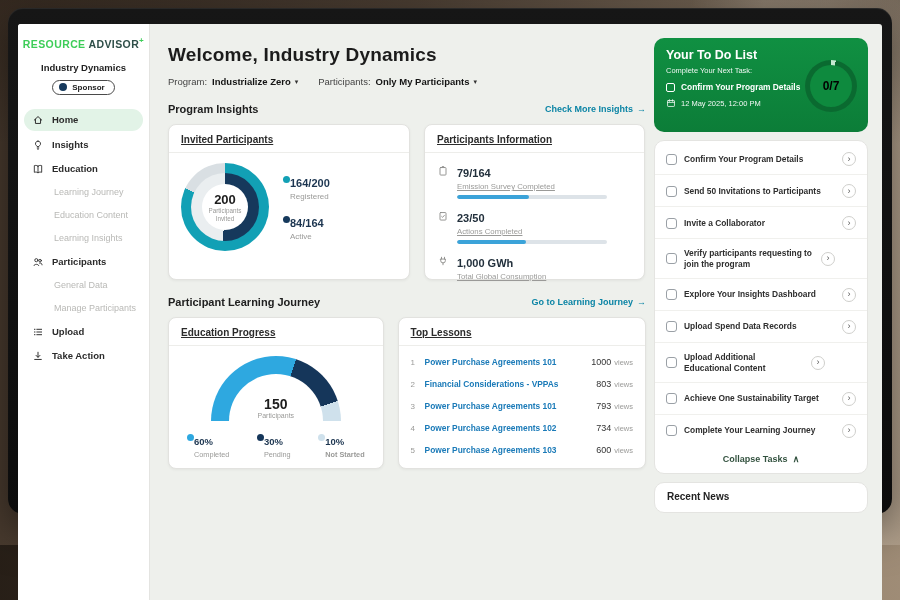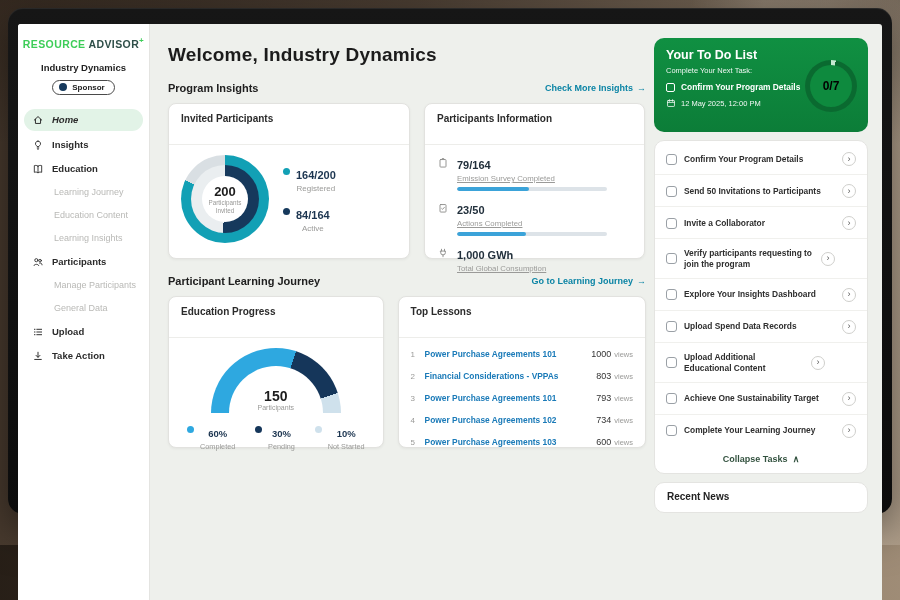--- a/index.html
+++ b/index.html
@@ -35,53 +35,53 @@
   .logo-1 { color:#3dcd58; } .logo-2 { color:#2f4f49; }
   .logo-plus { color:#3dcd58; font-size:8px; vertical-align:super; }
   .org { text-align:center; font-size:9.5px; font-weight:bold; color:#222; margin-top:12px; }
   .sponsor { display:flex; align-items:center; gap:5px; width:max-content; margin:7px auto 0;
     border:1px solid #4a4a4a; border-radius:9px; padding:2px 9px 2px 6px;
     font-size:8px; font-weight:bold; color:#222; cursor:pointer; }
   .sponsor-dot { width:8px; height:8px; border-radius:50%; background:#16395c; }
   .nav { margin-top:14px; }
   .nav-item { display:flex; align-items:center; gap:8px; height:24px; padding-left:14px;
     font-size:9.5px; font-weight:bold; color:#2b2b2b; cursor:pointer; }
-  .nav-item.active { background:#e2f3e7; border-radius:12px; margin:0 6px 2px; padding-left:8px; height:22px;font-style:italic; }
+  .nav-item.active { background:#e2f3e7; border-radius:12px; margin:0 6px 2px; padding-left:8px; height:22px; }
   .nav-item svg { flex:none; }
   .nav-sub { display:flex; align-items:center; height:23px; padding-left:36px;
     font-size:9px; color:#b9b9b6; cursor:pointer; }
 
   
   .main { position:absolute; left:132px; top:0; width:504px; height:100%; padding:20px 8px 0 18px; }
   .welcome { font-size:19px; font-weight:bold; color:#1b1b1b; letter-spacing:.2px; }
   .filters { display:flex; gap:20px; margin-top:10px; font-size:9.5px; color:#444; align-items:center; }
   .filter { display:flex; align-items:center; cursor:pointer; }
   .filter-value { font-weight:bold; color:#141414; margin-left:5px; }
   .chev { font-size:7px; color:#333; margin-left:4px; }
   .section-head { display:flex; justify-content:space-between; align-items:center; margin-top:16px; margin-bottom:9px; }
   .section-title { font-size:11px; font-weight:bold; color:#202020; }
   .section-link { font-size:9px; font-weight:bold; color:#0b84a5; cursor:pointer; }
   .section-link .arr { margin-left:4px; }
   .cards { display:flex; gap:14px; }
   .card { background:#fff; border:1px solid #e2e2df; border-radius:8px;
     box-shadow:0 1px 3px rgba(0,0,0,.05); padding:9px 0 0; }
-  .card-title { font-size:10px; font-weight:bold; color:#2b2b2b; padding:0 12px 20px; border-bottom:1px solid #ededea; }
+  .card-title { font-size:10px; font-weight:bold; color:#2b2b2b; padding:0 12px 7px; border-bottom:1px solid #ededea;text-decoration:underline; }
   .card-body { padding:10px 12px; }
 
   
   .card-invited { width:242px; height:156px; }
   .donut-row { display:flex; align-items:center; gap:14px; }
   .donut { position:relative; width:88px; height:88px; border-radius:50%; }
   .donut-inner { position:absolute; inset:10px; border-radius:50%; }
   .donut-hole { position:absolute; inset:21px; border-radius:50%; background:#fff;
     display:flex; flex-direction:column; align-items:center; justify-content:center; text-align:center; }
   .donut-val { font-size:13px; font-weight:bold; color:#1d1d1d; }
   .donut-lab { font-size:6.3px; color:#9a9a98; line-height:1.25; width:40px; }
   .legend-col { display:flex; flex-direction:column; gap:12px; }
-  .legend-item { display:flex; gap:6px; cursor:default;text-align:center; }
+  .legend-item { display:flex; cursor:default; }
   .legend-dot { width:7px; height:7px; border-radius:50%; margin-top:3px; flex:none; }
   .legend-val { font-size:11px; font-weight:bold; color:#1c3550; }
   .legend-lab { font-size:8px; color:#9a9a98; margin-top:1px; }
 
   
   .card-info { width:221px; height:156px; }
   .info-row { display:flex; gap:8px; margin-bottom:9px; }
   .info-icon { flex:none; margin-top:2px; }
   .info-val { font-size:11px; font-weight:bold; color:#22303c; }
   .info-lab { font-size:7.8px; color:#9a9a98; margin-top:1px;text-decoration:underline; }
@@ -186,43 +186,55 @@
           </div>
         <div class="nav-item">
           <svg viewBox="0 0 16 16" width="12" height="12" fill="none" stroke="#2b2b2b" stroke-width="1.2" stroke-linecap="round" stroke-linejoin="round">
               <circle cx="5.8" cy="5.6" r="2.1"></circle>
               <path d="M2.6 12.8c0-2.4 6.4-2.4 6.4 0 M10 9.4c2-.5 3.4.6 3.4 2.4"></path>
               <circle cx="10.8" cy="6.2" r="1.7"></circle>
             </svg>
           <span>Participants</span>
         </div>
         <div class="nav-sub">
+            <span>General Data</span>
+          </div>
+        <div class="nav-sub">
             <span>Manage Participants</span>
-          </div>
-        <div class="nav-sub">
-            <span>General Data</span>
           </div>
         <div class="nav-item">
           <svg viewBox="0 0 16 16" width="12" height="12" fill="none" stroke="#2b2b2b" stroke-width="1.3" stroke-linecap="round">
               <path d="M3.2 4.4h.8 M6.4 4.4h6.4 M3.2 8h.8 M6.4 8h6.4 M3.2 11.6h.8 M6.4 11.6h6.4"></path>
             </svg>
           <span>Upload</span>
         </div>
         <div class="nav-item">
           <svg viewBox="0 0 16 16" width="12" height="12" fill="none" stroke="#2b2b2b" stroke-width="1.3" stroke-linecap="round" stroke-linejoin="round">
               <path d="M8 3v6.4 M5.4 7.2 8 9.8 10.6 7.2 M3.6 12.6h8.8"></path>
             </svg>
           <span>Take Action</span>
         </div>
       </div>
     </div>
 
     <div class="main">
       <div class="welcome">Welcome, Industry Dynamics</div>
 
+      <div class="filters">
+        <div class="filter">
+          <span>Program:</span>
+          <span class="filter-value">Industrialize Zero</span>
+          <span class="chev">▾</span>
+        </div>
+        <div class="filter">
+          <span>Participants:</span>
+          <span class="filter-value">Only My Participants</span>
+          <span class="chev">▾</span>
+        </div>
+      </div>
 
       <div class="section-head">
         <span class="section-title">Program Insights</span>
         <span class="section-link">
           <span>Check More Insights</span><span class="arr">→</span>
         </span>
       </div>
 
       <div class="cards">
 
@@ -322,21 +334,21 @@
                 <div class="legend-lab" style="font-size:7.3px;">Completed</div></span>
               </div>
               <div class="legend-item">
                 <span class="legend-dot" style="background: rgb(21, 54, 90);"></span>
                 <span><span class="legend-val" style="font-size:9.5px;">30%</span>
                 <div class="legend-lab" style="font-size:7.3px;">Pending</div></span>
               </div>
               <div class="legend-item">
                 <span class="legend-dot" style="background: rgb(207, 225, 236);"></span>
                 <span><span class="legend-val" style="font-size:9.5px;">10%</span>
-                <div class="legend-lab" style="font-size:7.3px;">Not Started</div></span>
+                <div class="legend-lab" style="font-size:7.3px;font-weight:bold;">Not Started</div></span>
               </div>
             </div>
           </div>
         </div>
 
         <div class="card card-lessons">
           <div class="card-title">Top Lessons</div>
           <div style="padding-top:5px;">
             <div class="lesson-row">
               <span class="lesson-rank">1</span>

